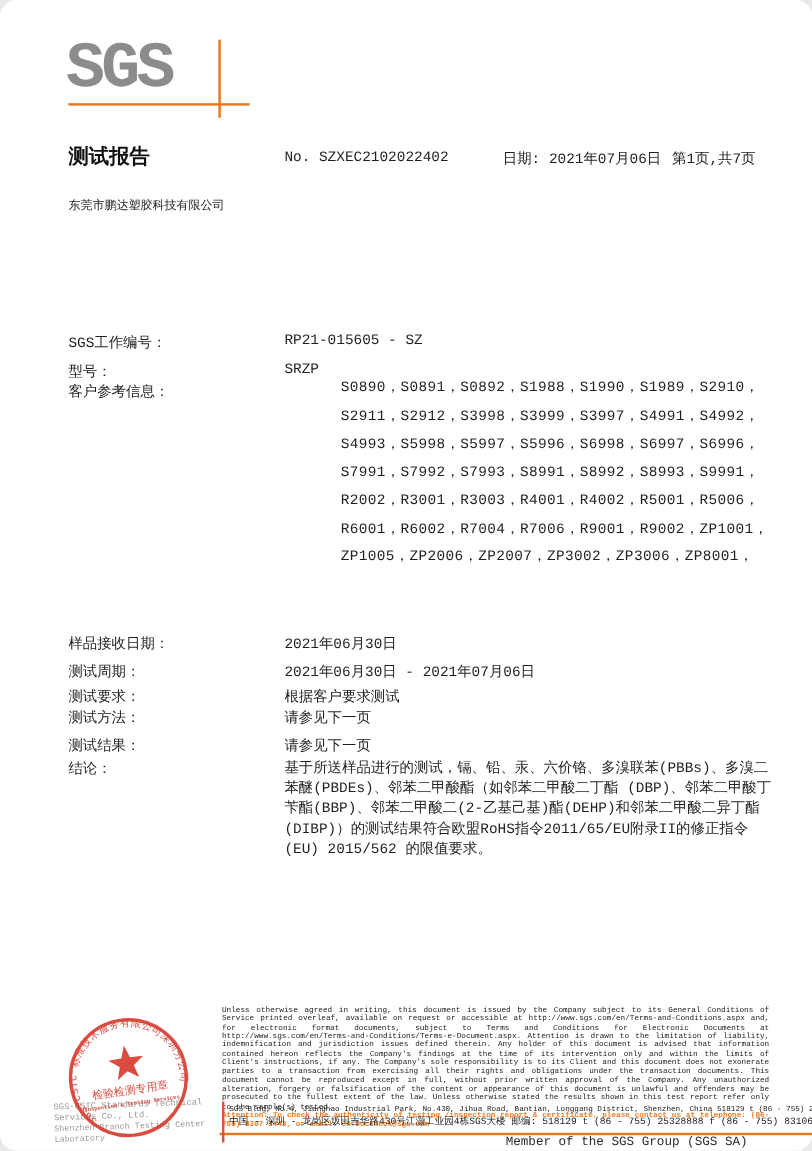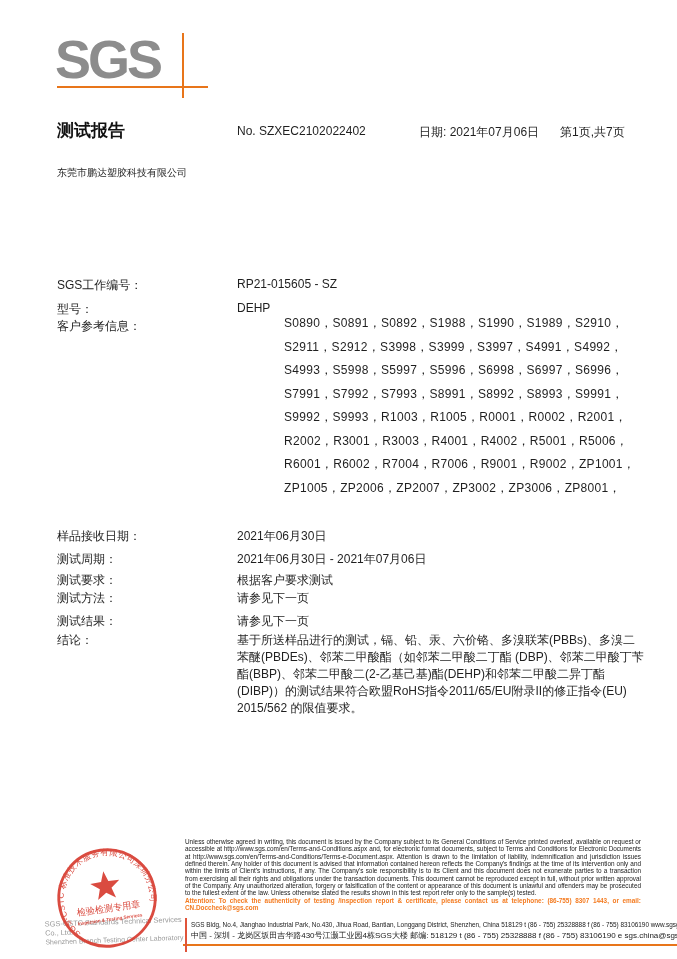--- a/index.html
+++ b/index.html
@@ -1,18 +1,18 @@
 <!DOCTYPE html>
 <html><head>
 <meta charset="utf-8">
 <style>
   html,body{margin:0;padding:0;background:#e9e9e9;}
   .page{
     position:relative;width:677px;height:959px;background:#ffffff;margin:0 auto;
-    font-family:Liberation Sans, sans-serif;color:#1f1f1f;overflow:hidden;
+    font-family:Liberation Mono, monospace;color:#1f1f1f;overflow:hidden;border-radius:14px;
   }
   
   .logo-text{position:absolute;left:55px;top:32px;font-size:54px;line-height:54px;font-weight:bold;
     color:#8c8c8c;letter-spacing:-3px;}
   .logo-hline{position:absolute;left:57px;top:86px;width:151px;height:2px;background:#e8751a;}
   .logo-vline{position:absolute;left:182px;top:33px;width:2px;height:65px;background:#e8751a;}
   
   .report-title{position:absolute;left:57px;top:119px;font-size:17px;font-weight:bold;color:#111;}
   .report-no{position:absolute;left:237px;top:124px;font-size:12px;}
   .report-date{position:absolute;left:419px;top:124px;font-size:12px;text-align:right;}
@@ -61,32 +61,31 @@
     <div>东莞市鹏达塑胶科技有限公司</div>
   </div>
 
 
   <div class="row" style="top:277px">
     <span class="lbl">SGS工作编号：</span>
     <span class="val">RP21-015605 - SZ</span>
   </div>
   <div class="row" style="top:301px">
     <span class="lbl">型号：</span>
-    <span class="val">DEHP</span>
+    <span class="val">SRZP</span>
   </div>
 
   <div class="row" style="top:318px">
     <span class="lbl">客户参考信息：</span>
   </div>
   <div class="refs">
     <div>S0890，S0891，S0892，S1988，S1990，S1989，S2910，</div>
     <div>S2911，S2912，S3998，S3999，S3997，S4991，S4992，</div>
     <div>S4993，S5998，S5997，S5996，S6998，S6997，S6996，</div>
     <div>S7991，S7992，S7993，S8991，S8992，S8993，S9991，</div>
-    <div>S9992，S9993，R1003，R1005，R0001，R0002，R2001，</div>
     <div>R2002，R3001，R3003，R4001，R4002，R5001，R5006，</div>
     <div>R6001，R6002，R7004，R7006，R9001，R9002，ZP1001，</div>
     <div>ZP1005，ZP2006，ZP2007，ZP3002，ZP3006，ZP8001，</div>
   </div>
 
   <div class="row" style="top:528px">
     <span class="lbl">样品接收日期：</span>
     <span class="val">2021年06月30日</span>
   </div>
   <div class="row" style="top:551px">
@@ -133,14 +132,15 @@
   </div>
 
   <div class="address-block">
     <div class="addr-en">SGS Bldg, No.4, Jianghao Industrial Park, No.430, Jihua Road, Bantian, Longgang District, Shenzhen, China  518129    t (86 - 755) 25328888    f (86 - 755) 83106190    www.sgsgroup.com.cn</div>
     <div class="addr-cn">中国 - 深圳 - 龙岗区坂田吉华路430号江灏工业园4栋SGS大楼    邮编: 518129    t (86 - 755) 25328888    f (86 - 755) 83106190    e  sgs.china@sgs.com</div>
   </div>
 
   <div class="footer-hline"></div>
   <div class="footer-cropline"></div>
 
+  <div class="member-note">Member of the SGS Group (SGS SA)</div>
 
 </div>
 
 </body></html>

